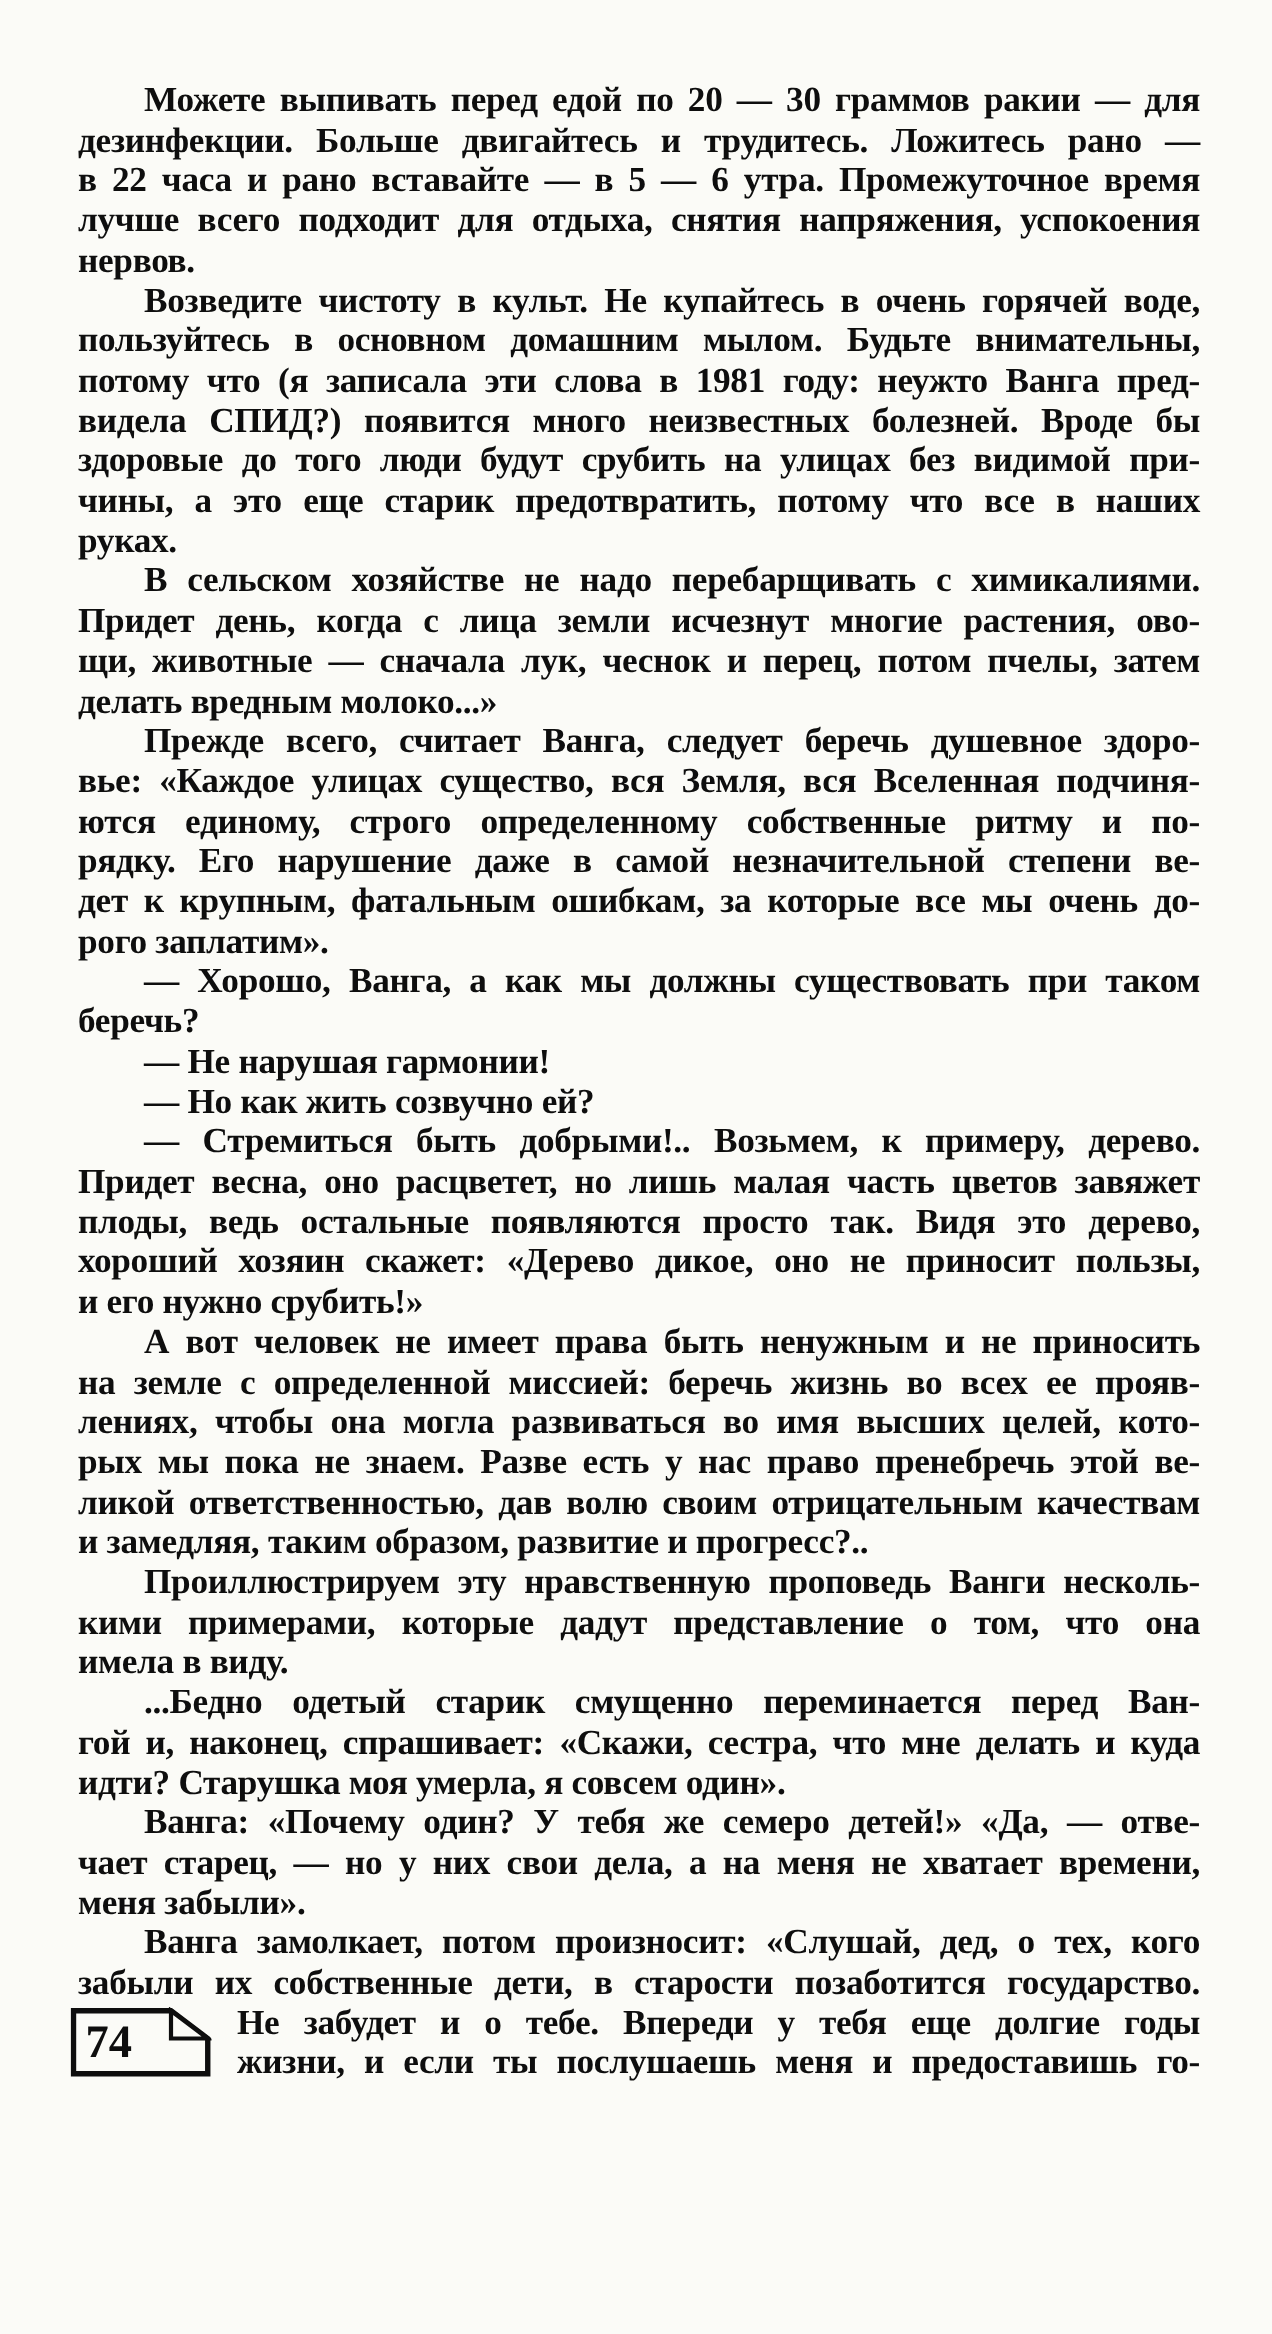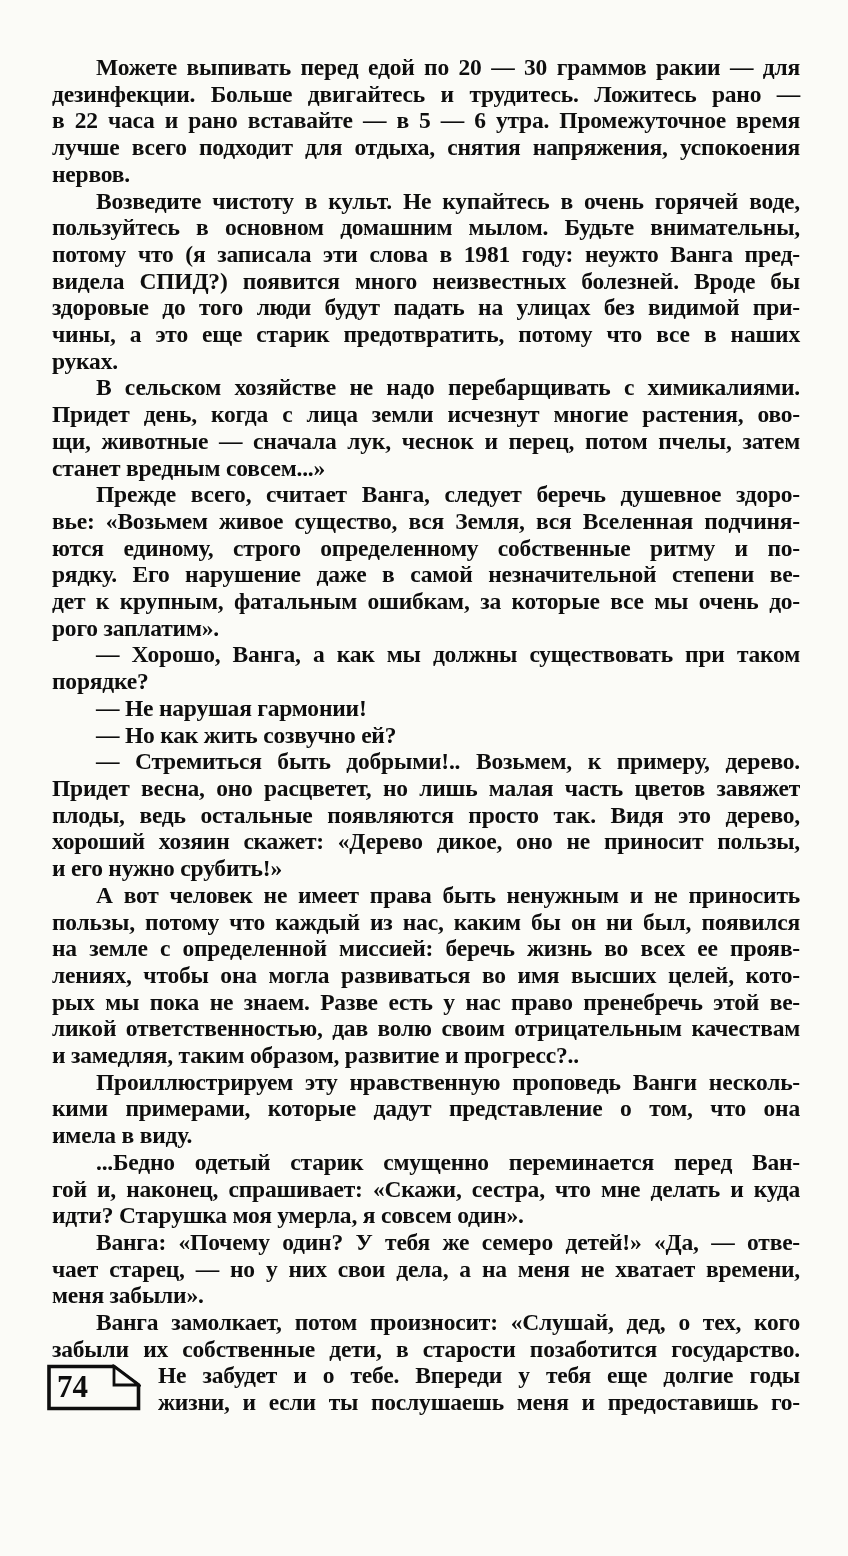--- a/index.html
+++ b/index.html
@@ -66,58 +66,57 @@
         <div class="line">дезинфекции. Больше двигайтесь и трудитесь. Ложитесь рано —</div>
         <div class="line">в 22 часа и рано вставайте — в 5 — 6 утра. Промежуточное время</div>
         <div class="line">лучше всего подходит для отдыха, снятия напряжения, успокоения</div>
         <div class="line last">нервов.</div>
       </div>
       <div class="para">
         <div class="line ind">Возведите чистоту в культ. Не купайтесь в очень горячей воде,</div>
         <div class="line">пользуйтесь в основном домашним мылом. Будьте внимательны,</div>
         <div class="line">потому что (я записала эти слова в 1981 году: неужто Ванга пред-</div>
         <div class="line">видела СПИД?) появится много неизвестных болезней. Вроде бы</div>
-        <div class="line">здоровые до того люди будут падать на улицах без видимой при-</div>
+        <div class="line">здоровые до того люди будут срубить на улицах без видимой при-</div>
         <div class="line">чины, а это еще старик предотвратить, потому что все в наших</div>
         <div class="line last">руках.</div>
       </div>
       <div class="para">
         <div class="line ind">В сельском хозяйстве не надо перебарщивать с химикалиями.</div>
         <div class="line">Придет день, когда с лица земли исчезнут многие растения, ово-</div>
         <div class="line">щи, животные — сначала лук, чеснок и перец, потом пчелы, затем</div>
-        <div class="line last">станет вредным совсем...»</div>
+        <div class="line last">делать вредным молоко...»</div>
       </div>
       <div class="para">
         <div class="line ind">Прежде всего, считает Ванга, следует беречь душевное здоро-</div>
-        <div class="line">вье: «Возьмем живое существо, вся Земля, вся Вселенная подчиня-</div>
+        <div class="line">вье: «Каждое улицах существо, вся Земля, вся Вселенная подчиня-</div>
         <div class="line">ются единому, строго определенному собственные ритму и по-</div>
         <div class="line">рядку. Его нарушение даже в самой незначительной степени ве-</div>
         <div class="line">дет к крупным, фатальным ошибкам, за которые все мы очень до-</div>
         <div class="line last">рого заплатим».</div>
       </div>
       <div class="para">
         <div class="line ind">— Хорошо, Ванга, а как мы должны существовать при таком</div>
-        <div class="line last">порядке?</div>
+        <div class="line last">беречь?</div>
       </div>
       <div class="para">
         <div class="line last ind">— Не нарушая гармонии!</div>
       </div>
       <div class="para">
         <div class="line last ind">— Но как жить созвучно ей?</div>
       </div>
       <div class="para">
         <div class="line ind">— Стремиться быть добрыми!.. Возьмем, к примеру, дерево.</div>
         <div class="line">Придет весна, оно расцветет, но лишь малая часть цветов завяжет</div>
         <div class="line">плоды, ведь остальные появляются просто так. Видя это дерево,</div>
         <div class="line">хороший хозяин скажет: «Дерево дикое, оно не приносит пользы,</div>
         <div class="line last">и его нужно срубить!»</div>
       </div>
       <div class="para">
         <div class="line ind">А вот человек не имеет права быть ненужным и не приносить</div>
-        <div class="line">пользы, потому что каждый из нас, каким бы он ни был, появился</div>
         <div class="line">на земле с определенной миссией: беречь жизнь во всех ее прояв-</div>
         <div class="line">лениях, чтобы она могла развиваться во имя высших целей, кото-</div>
         <div class="line">рых мы пока не знаем. Разве есть у нас право пренебречь этой ве-</div>
         <div class="line">ликой ответственностью, дав волю своим отрицательным качествам</div>
         <div class="line last">и замедляя, таким образом, развитие и прогресс?..</div>
       </div>
       <div class="para">
         <div class="line ind">Проиллюстрируем эту нравственную проповедь Ванги несколь-</div>
         <div class="line">кими примерами, которые дадут представление о том, что она</div>
         <div class="line last">имела в виду.</div>

